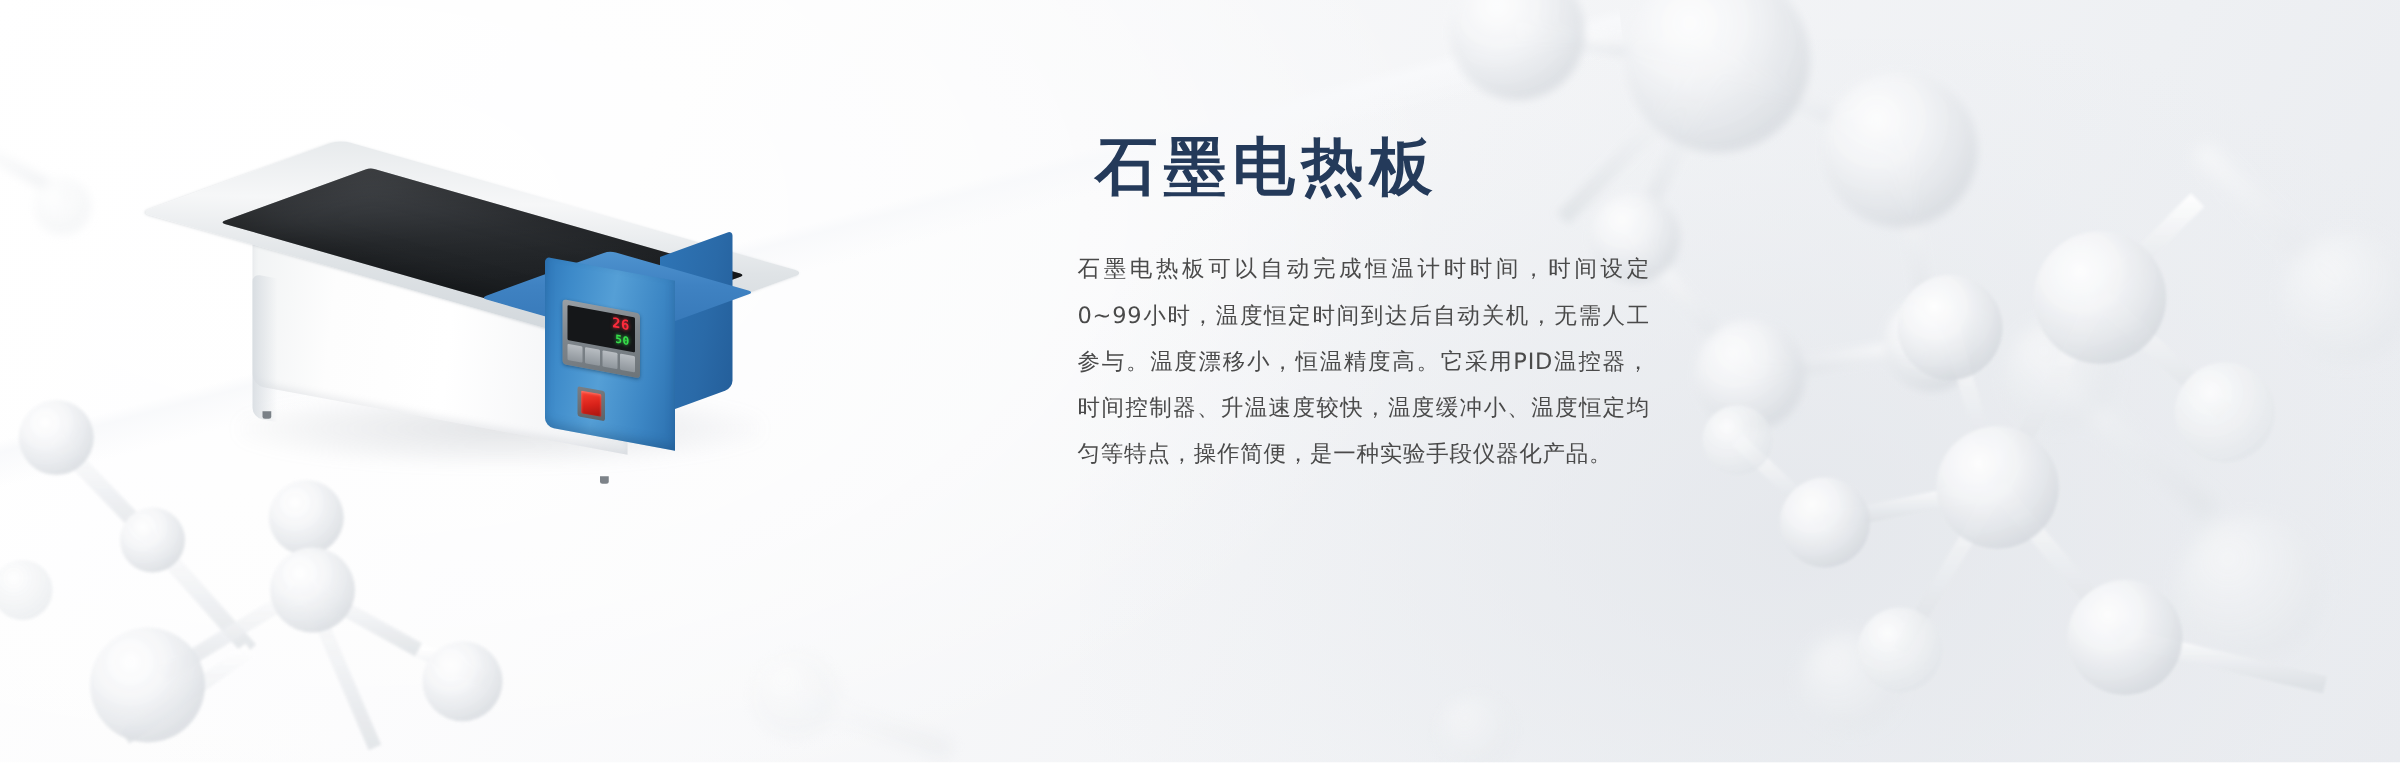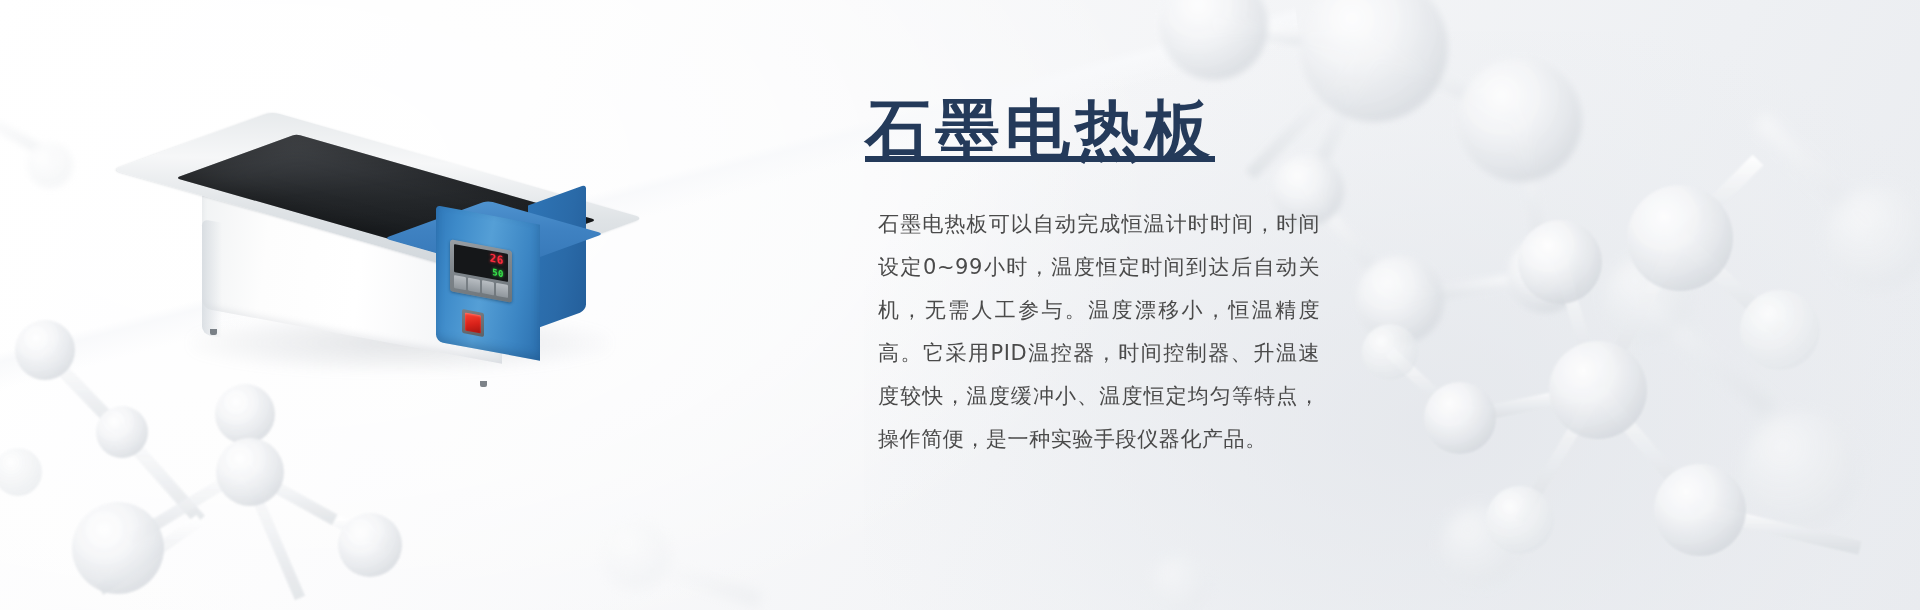--- a/index.html
+++ b/index.html
@@ -209,32 +209,31 @@
   }
 
   
   .copy {
     position: absolute;
     left: 860px;
     top: 90px;
     width: 460px;
   }
   .headline {
-    margin: 5px;
-    font-size: 65px;
+    margin: 16px;
+    font-size: 50px;
     line-height: 1.08;
     font-weight: 700;
     color: #243a5a;
     letter-spacing: 5px;
     white-space: nowrap;
-    text-decoration: underline;
   }
   .paragraph {
-    margin: 38px 0 0 18px;
-    font-size: 21px;
+    margin: 38px 0 0 2px;
+    font-size: 18px;
     line-height: 2.05;
     color: #4a4a4a;
     letter-spacing: 0.6px;
     text-align: justify;
     font-weight: 500;
   }
 </style>
 </head>
 <body>
 

